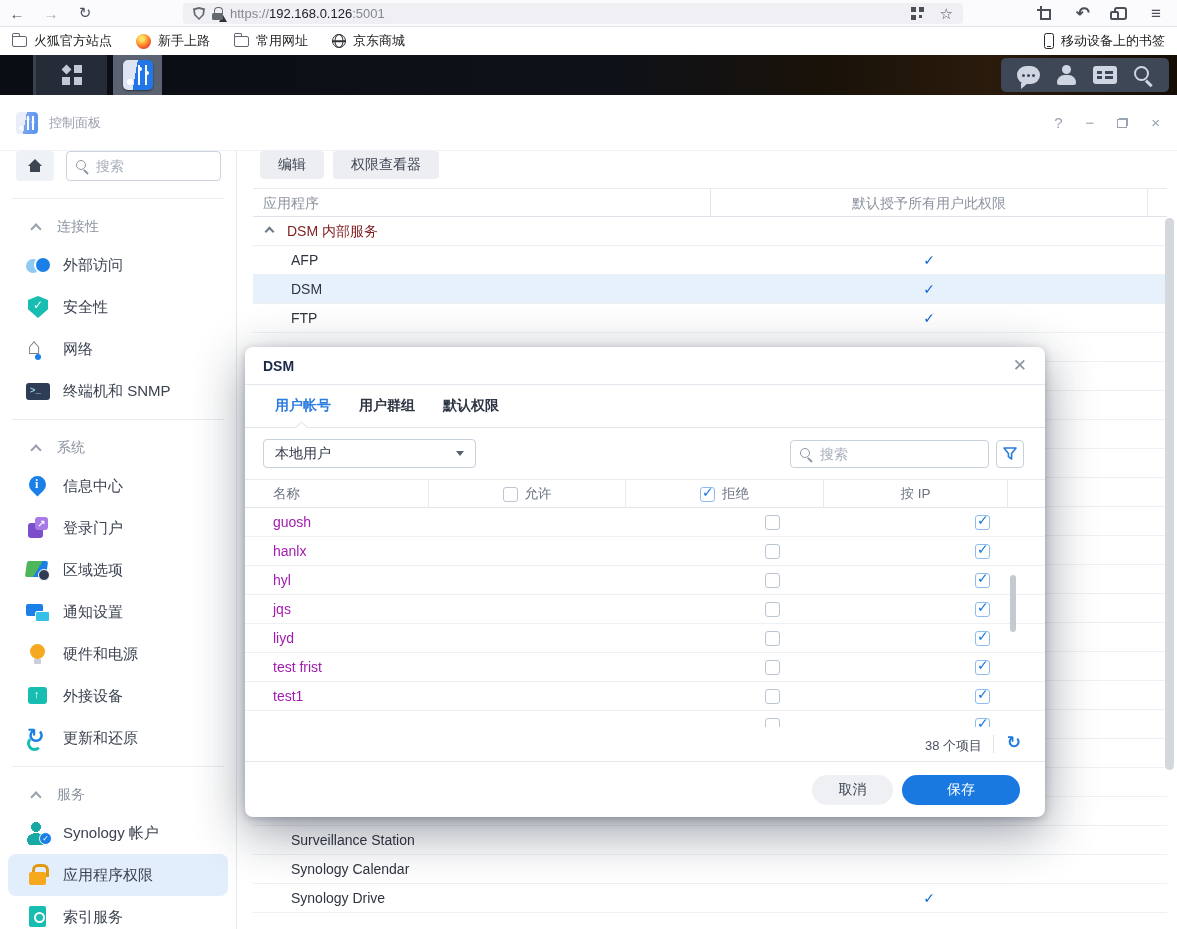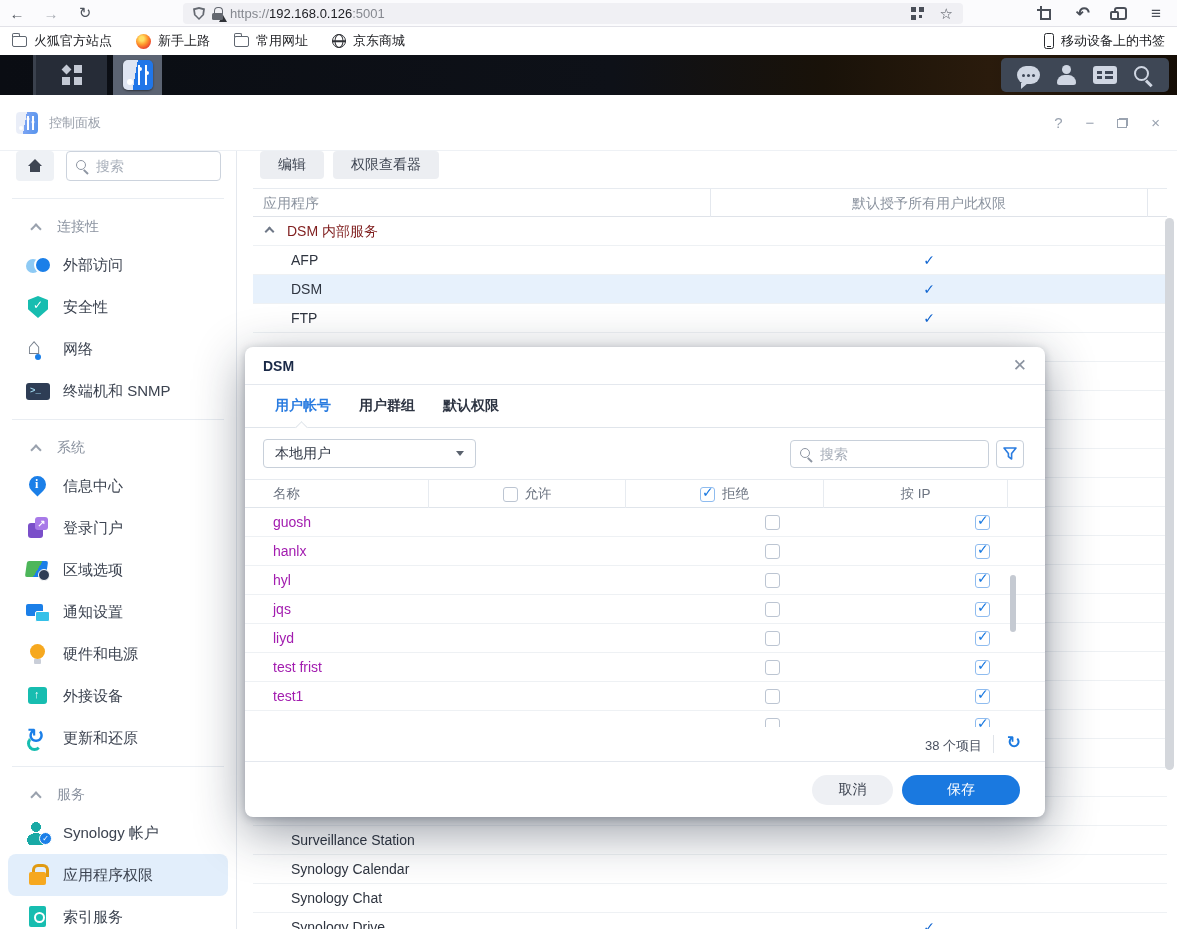--- a/index.html
+++ b/index.html
@@ -432,23 +432,20 @@
           <div class="app-row">
             <div class="row-name"></div>
           </div>
           <div class="app-row">
             <div class="row-name">Surveillance Station</div>
           </div>
           <div class="app-row">
             <div class="row-name">Synology Calendar</div>
           </div>
           <div class="app-row">
-            <div class="row-name">Synology Chat</div>
-          </div>
-          <div class="app-row">
             <div class="row-name">Synology Drive</div>
             <span class="row-check">✓</span>
           </div>
         </div>
     </div>
     <div class="m-scroll"></div>
   </section>
 
   <div class="modal">
     <div class="mo-header">

